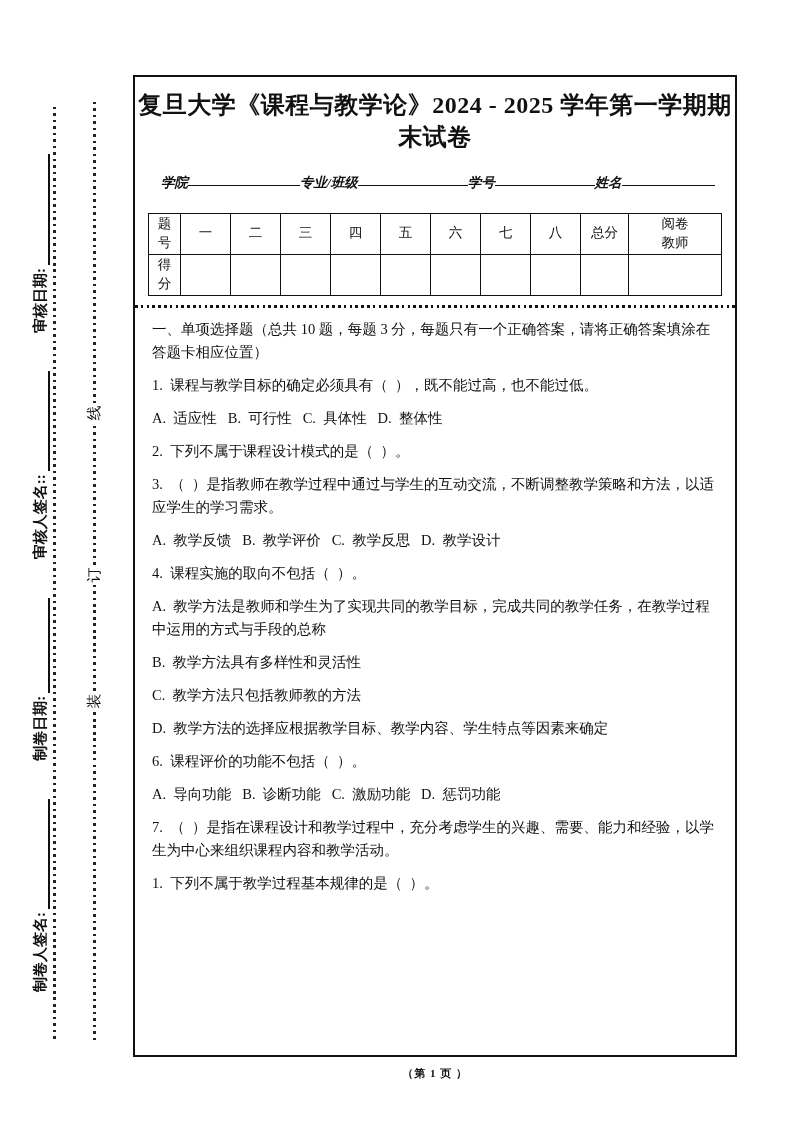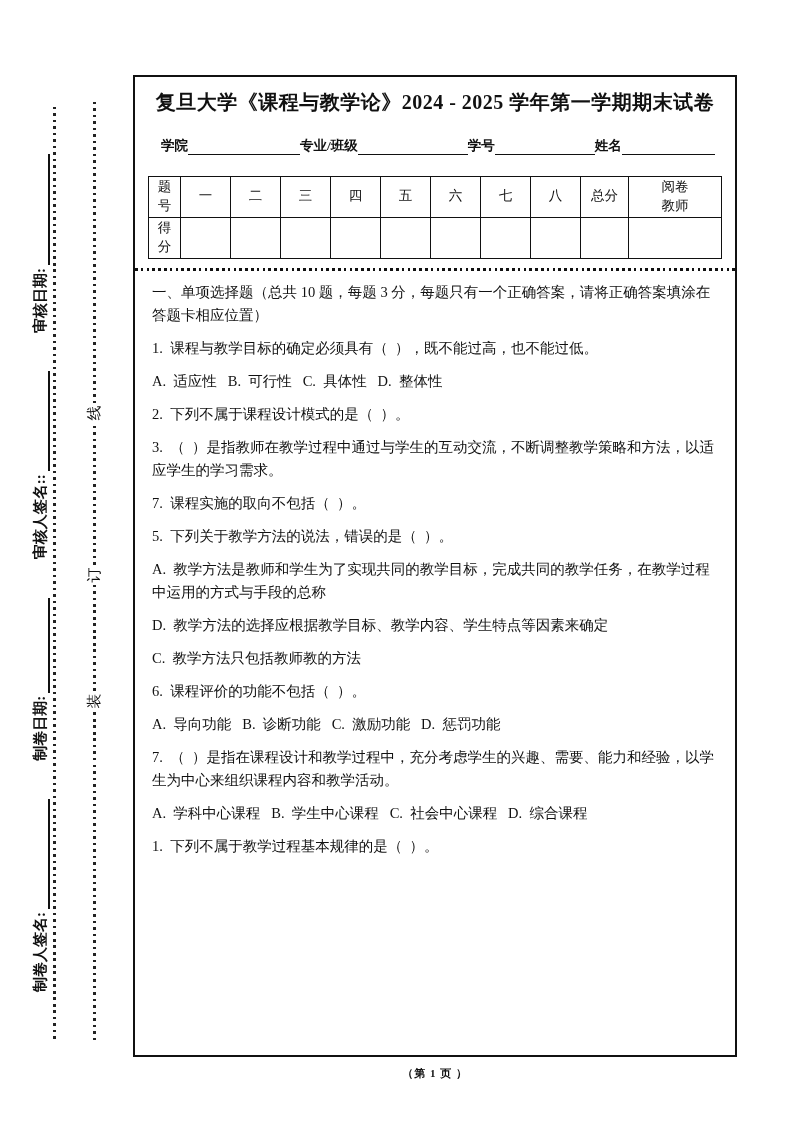--- a/index.html
+++ b/index.html
@@ -30,23 +30,23 @@
     position:absolute; left:84px; top:1040px; width:939px; height:20px;
     transform:rotate(-90deg); transform-origin:0 0;
     display:flex; align-items:center; font-size:15px;
   }
   .bind-dots { height:3px; background:repeating-linear-gradient(to right,#222 0,#222 2.5px,transparent 2.5px,transparent 6.5px); }
   .bd1 { width:329px; } .bd2 { width:106px; } .bd3 { width:142px; } .bd4 { flex:1; }
   .bind-char { width:20px; text-align:center; background:#fff; }
 
   
   .exam-box { position:absolute; left:133px; top:75px; width:604px; height:982px; border:2px solid #111; background:#fff; }
-  .exam-title { margin-top:12px; text-align:center; font-size:20px; font-weight:bold; letter-spacing:0.5px; }
+  .exam-title { margin-top:12px; text-align:center; font-size:24px; font-weight:bold; letter-spacing:0.5px; }
 
-  .info-row { display:flex; align-items:flex-end; margin:21px 20px 12px 26px; font-size:13.5px; font-weight:bold; white-space:nowrap; }
+  .info-row { display:flex; align-items:center; margin:21px 20px 12px 26px; font-size:13.5px; font-weight:bold; white-space:nowrap;font-style:italic; }
   .info-blank { display:inline-block; border-bottom:1.5px solid #111; height:5px; }
   .ib0 { width:112px; } .ib1 { width:110px; } .ib2 { width:100px; } .ib3 { flex:1; }
 
   .score-table { width:573px; margin:21px auto 0; border-collapse:collapse; table-layout:fixed; font-size:13.5px; text-align:center; }
   .score-table td { border:1.5px solid #111; white-space:pre-line; line-height:1.4; height:38px; padding:1px 0; vertical-align:middle; }
   .c-qn { width:32px; } .c-n { width:50px; } .c-total { width:48px; } .c-grader { width:93px; }
 
   .dotted-sep {
     margin-top:9px; height:3px; width:100%;
     background:repeating-linear-gradient(to right,#111 0,#111 2.6px,transparent 2.6px,transparent 5.8px);
@@ -156,29 +156,29 @@
       </table>
 
     <div class="dotted-sep"></div>
 
     <div class="body-text">
       <p>一、单项选择题（总共 10 题，每题 3 分，每题只有一个正确答案，请将正确答案填涂在答题卡相应位置）</p>
       <p>1.  课程与教学目标的确定必须具有（  ），既不能过高，也不能过低。</p>
       <p>A.  适应性   B.  可行性   C.  具体性   D.  整体性</p>
       <p>2.  下列不属于课程设计模式的是（  ）。</p>
       <p>3.  （  ）是指教师在教学过程中通过与学生的互动交流，不断调整教学策略和方法，以适应学生的学习需求。</p>
-      <p>7.  课程实施的取向不包括（  ）。</p>
-      <p>5.  下列关于教学方法的说法，错误的是（  ）。</p>
+      <p>A.  教学反馈   B.  教学评价   C.  教学反思   D.  教学设计</p>
+      <p>4.  课程实施的取向不包括（  ）。</p>
       <p>A.  教学方法是教师和学生为了实现共同的教学目标，完成共同的教学任务，在教学过程中运用的方式与手段的总称</p>
+      <p>B.  教学方法具有多样性和灵活性</p>
+      <p>C.  教学方法只包括教师教的方法</p>
       <p>D.  教学方法的选择应根据教学目标、教学内容、学生特点等因素来确定</p>
-      <p>C.  教学方法只包括教师教的方法</p>
       <p>6.  课程评价的功能不包括（  ）。</p>
       <p>A.  导向功能   B.  诊断功能   C.  激励功能   D.  惩罚功能</p>
       <p>7.  （  ）是指在课程设计和教学过程中，充分考虑学生的兴趣、需要、能力和经验，以学生为中心来组织课程内容和教学活动。</p>
-      <p>A.  学科中心课程   B.  学生中心课程   C.  社会中心课程   D.  综合课程</p>
       <p>1.  下列不属于教学过程基本规律的是（  ）。</p>
     </div>
 
   </div>
 
   <div class="page-footer">（第 1 页 ）</div>
 
 </div>
 
 </body></html>

